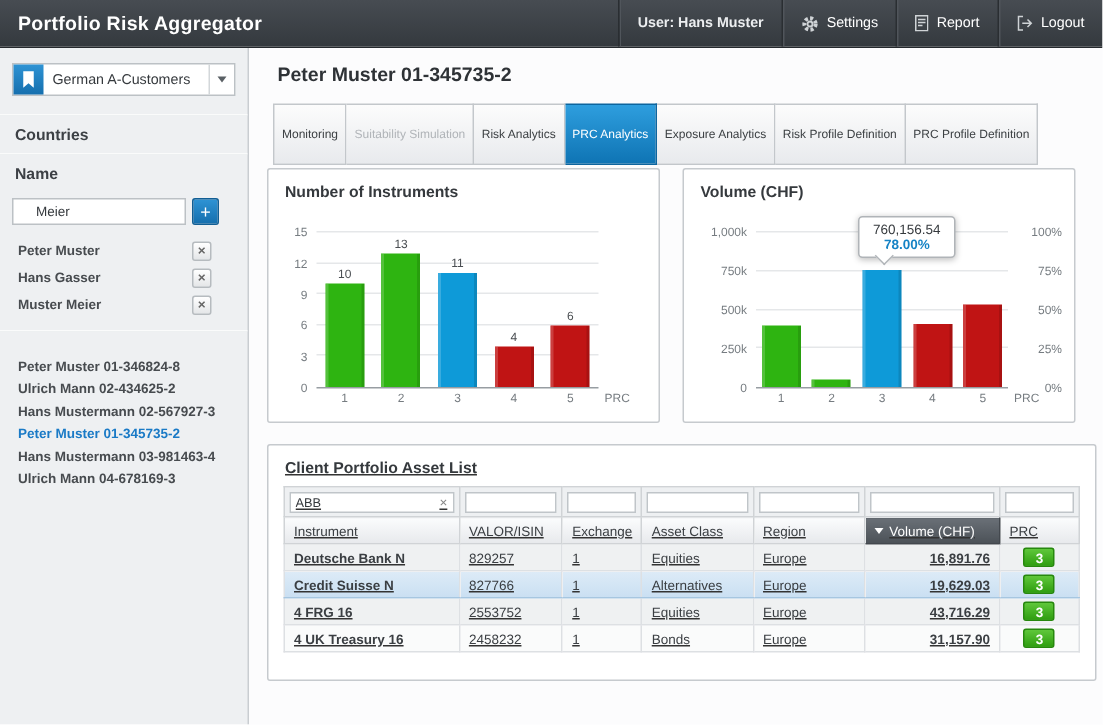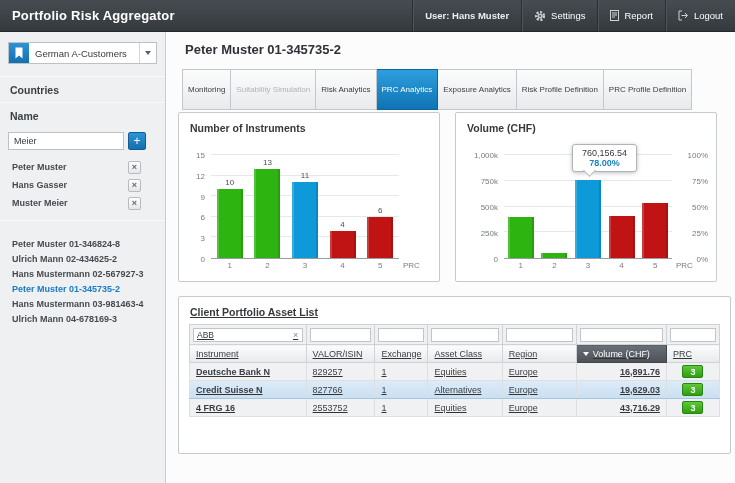--- a/index.html
+++ b/index.html
@@ -19,21 +19,21 @@
 .sidebar{position:absolute;top:32px;left:0;width:166px;bottom:0;background:#eef0f2;border-right:1px solid #c9cdd1;}
 .cust-select{margin:10px 8px 0;height:22px;background:#fff;border:1px solid #bcc1c5;display:flex;align-items:center;cursor:pointer;}
 .cs-icon{width:20px;height:20px;background:linear-gradient(#2e93d4,#156fae);display:flex;align-items:center;justify-content:center;flex:none;}
 .cs-label{flex:1;padding-left:6px;font-size:9.5px;color:#35393d;white-space:nowrap;overflow:hidden;}
 .cs-arrow{width:17px;align-self:stretch;border-left:1px solid #d3d7da;display:flex;align-items:center;justify-content:center;}
 .tri-down{width:0;height:0;border-left:3.5px solid transparent;border-right:3.5px solid transparent;border-top:4px solid #5a6065;}
 .sdiv{height:1px;background:#d4d8db;border-bottom:1px solid #fafbfb;}
 .side-sec{padding:7px 10px 6px;font-size:10.5px;font-weight:bold;color:#3c4045;}
 .sec-name{}
 .name-row{display:flex;gap:4px;margin:4px 8px 0;align-items:center;}
-.name-input{width:116px;height:18px;border:1px solid #bcc1c5;font-size:9px;padding:0 5px;color:#35393d;background:#fff;outline:none;}
+.name-input{width:116px;height:18px;border:1px solid #bcc1c5;font-size:9px;padding:0 15px;color:#35393d;background:#fff;outline:none;}
 .add-btn{width:18px;height:18px;background:linear-gradient(#2e93d4,#156fae);border:1px solid #115e94;border-radius:2px;color:#fff;font-size:12px;line-height:15px;text-align:center;cursor:pointer;}
 #filter-list{margin-top:8px;}
 .filter-item{display:flex;align-items:center;height:18px;padding:0 24px 0 12px;font-size:9px;font-weight:bold;color:#474b4f;}
 .x-btn{margin-left:auto;width:13px;height:13px;line-height:11px;text-align:center;background:linear-gradient(#fff,#e4e6e8);border:1px solid #b6bbbf;border-radius:2px;color:#666;font-size:9px;cursor:pointer;}
 #client-list{margin-top:16px;}
 .client-item{height:15px;line-height:15px;padding:0 12px;font-size:9px;font-weight:bold;color:#474b4f;cursor:pointer;white-space:nowrap;overflow:hidden;}
 .client-item.selected{color:#1a7ac6;}
 
 
 .main{position:absolute;top:32px;left:166px;right:0;bottom:0;background:#fcfcfd;}
@@ -351,17 +351,26 @@
             </tr>
             <tr>
               <td class="c-inst">4 FRG 16</td>
               <td>2553752</td>
               <td>1</td>
               <td>Equities</td>
               <td>Europe</td>
               <td class="c-vol">43,716.29</td>
               <td class="c-prc"><span class="prc-badge">3</span></td>
             </tr>
+            <tr>
+              <td class="c-inst">4 UK Treasury 16</td>
+              <td>2458232</td>
+              <td>1</td>
+              <td>Bonds</td>
+              <td>Europe</td>
+              <td class="c-vol">31,157.90</td>
+              <td class="c-prc"><span class="prc-badge">3</span></td>
+            </tr>
           </tbody>
       </table>
     </div>
   </div>
 </div>
 
 </body></html>

